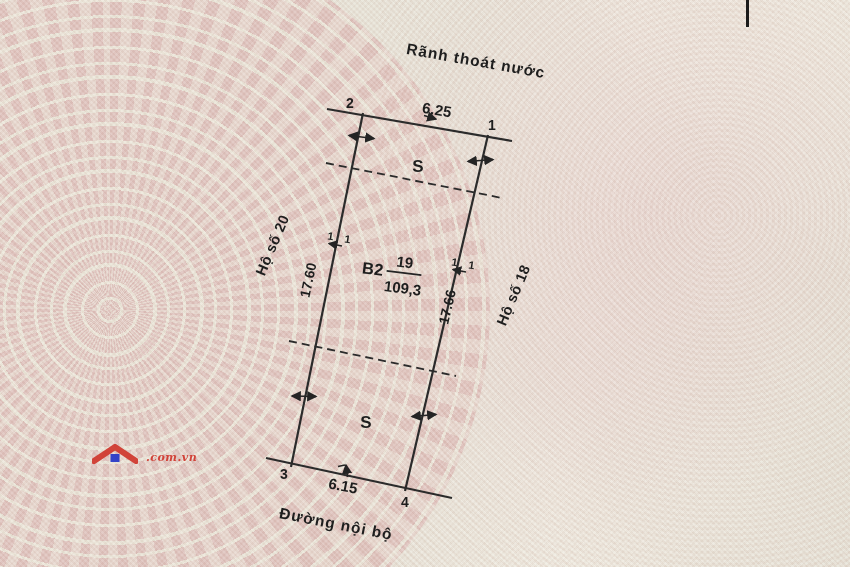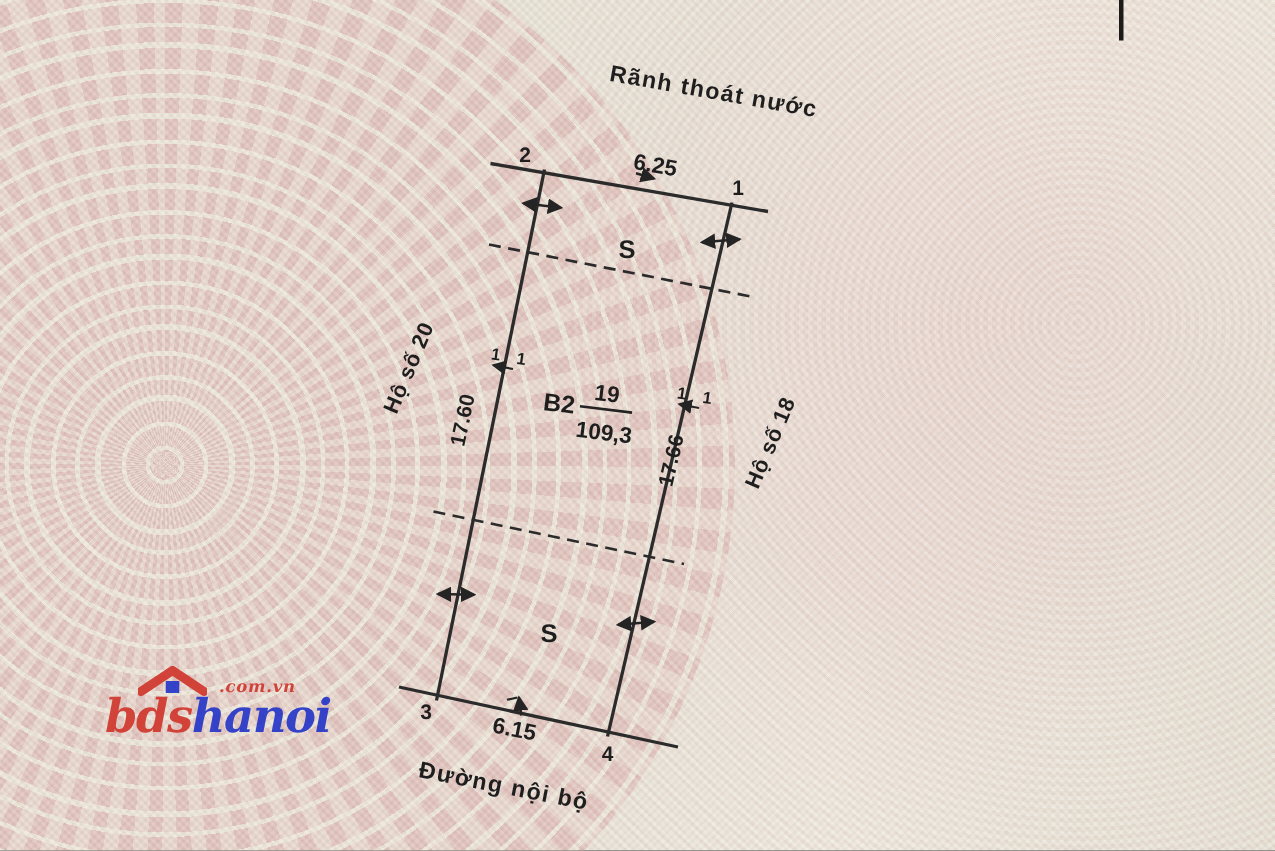--- a/index.html
+++ b/index.html
@@ -118,16 +118,15 @@
     <text x="277" y="247" font-size="14.5" text-anchor="middle" letter-spacing=".5" transform="rotate(-67 277 247)">Hộ số 20</text>
     <text x="518" y="297" font-size="14.5" text-anchor="middle" letter-spacing=".5" transform="rotate(-67 518 297)">Hộ số 18</text>
   </svg>
 
   <div class="watermark">
     <svg class="wm-house" width="46" height="20" viewBox="0 0 46 20">
       <path d="M2,17 L23,3 L44,17" fill="none" stroke="#d0372d" stroke-width="6" stroke-linecap="round"></path>
       <rect x="18.5" y="10" width="9" height="8" fill="#2637c8"></rect>
     </svg>
     <span class="wm-domain">.com.vn</span>
-    <div class="wm-text"><span class="wm-red">bds</span><span class="wm-blue">hanoi</span></div>
   </div>
 
 </div>
 
 </body></html>

